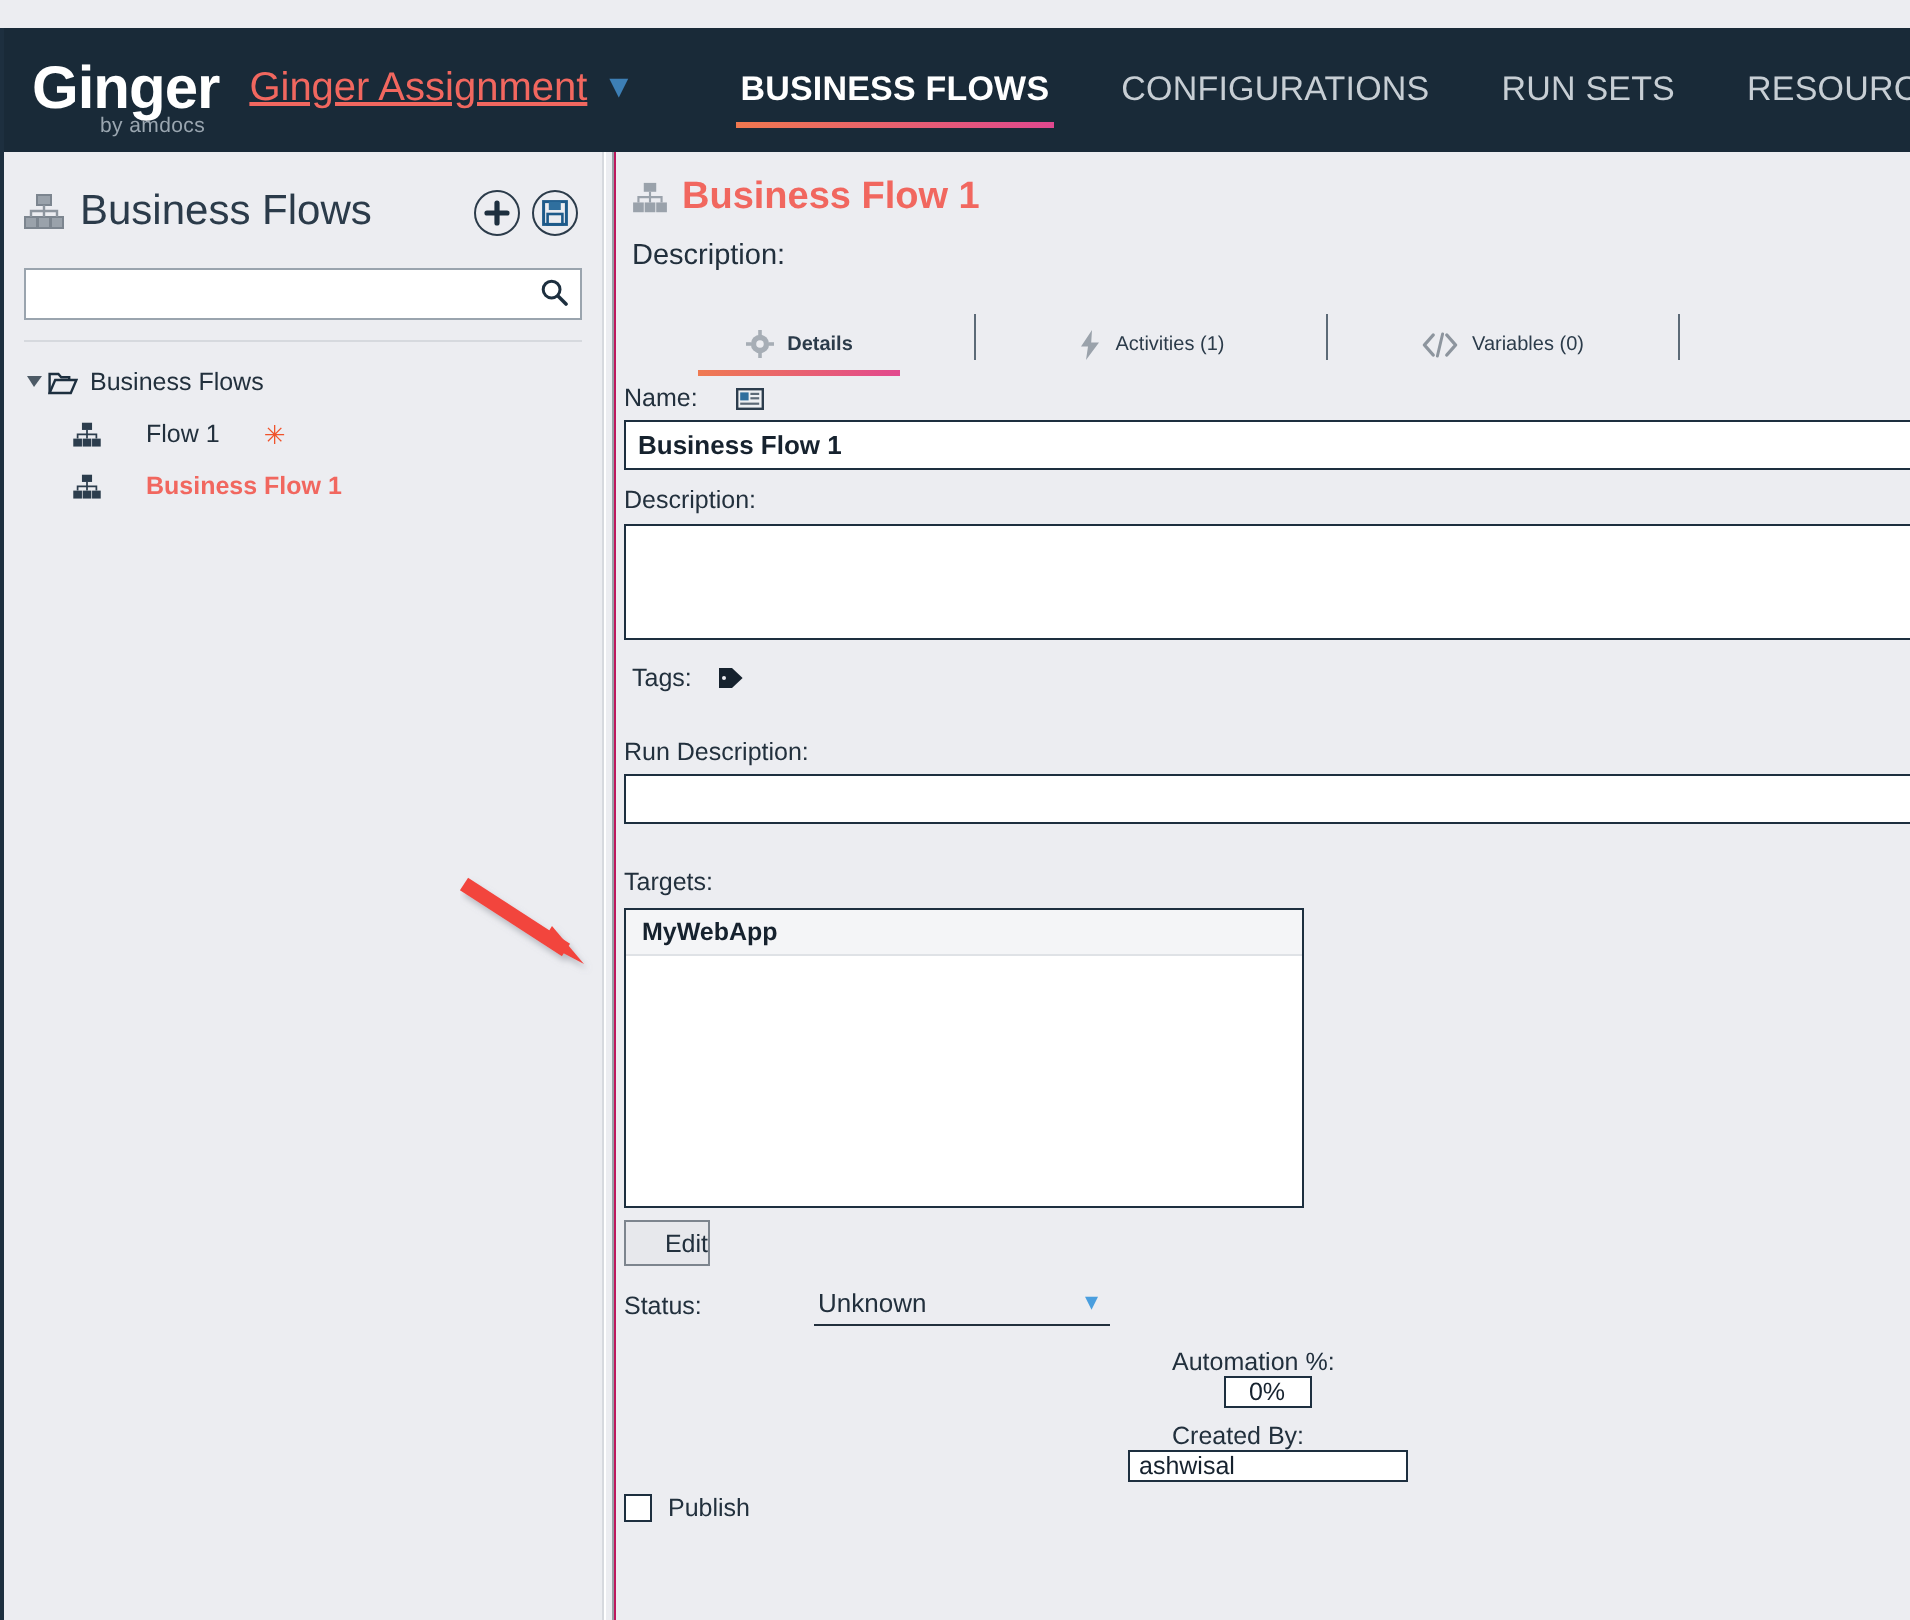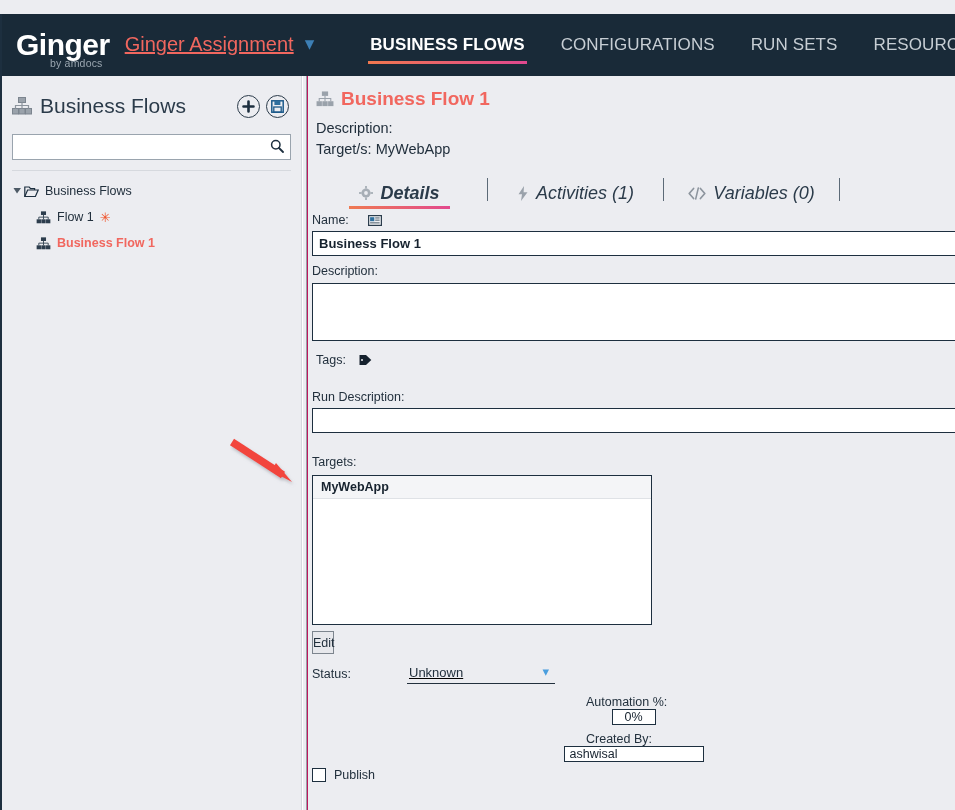--- a/index.html
+++ b/index.html
@@ -145,21 +145,21 @@
   .tree-row {
     display: flex; align-items: center;
     height: 26px;
     padding-left: 8px;
   }
   .tree-row .tw {
     width: 14px; display: flex; align-items: center; justify-content: center;
   }
   .tree-row .ti { margin-right: 6px; display: flex; }
   .tree-label { color: #22303d; white-space: nowrap; }
-  .tree-row.child { padding-left: 34px; }
+  .tree-row.child { padding-left: 34px; gap: 16px; }
   .tree-row.selected .tree-label { color: #f1675f; font-weight: bold; }
   .dirty-dot {
     color: #f0522a; font-size: 13px;
     margin-left: 6px; line-height: 1;
   }
 
   
   .splitter {
     position: absolute;
     left: 300px; top: 62px; bottom: 0;
@@ -196,25 +196,24 @@
   
   .inner-tabs {
     display: flex; align-items: stretch;
     margin-top: 16px;
     height: 34px;
     padding-left: 4px;
   }
   .itab {
     position: relative;
     display: flex; align-items: center; justify-content: center;
-    font-size: 18px;
+    font-size: 10px;
     color: #2b3b4a;
     min-width: 175px;
     padding: 0 12px;
-    font-style: italic;
   }
   .itab .ti { margin-right: 7px; display: flex; }
   .itab.active { font-weight: bold; }
   .itab.active::after {
     content: "";
     position: absolute;
     left: 37px; right: 37px;
     bottom: 1px; height: 3px;
     background: linear-gradient(to right, #ef7a52, #e2498e);
   }
@@ -277,21 +276,21 @@
   .target-item {
     background: #f4f5f7;
     border-bottom: 1px solid #dfe2e6;
     font-size: 12.5px;
     font-weight: bold;
     color: #16222e;
     padding: 4px 8px;
   }
   .edit-btn {
     margin-top: 6px;
-    width: 22px; height: 23px;
+    width: 43px; height: 23px;
     background: #e7e8ec;
     border: 1px solid #7d858e;
     font-family: "Liberation Sans", sans-serif;
     font-size: 12.5px;
     color: #22303d;
     cursor: pointer;
     padding: 0;
     text-align: right;
   }
 
@@ -301,21 +300,20 @@
     height: 30px;
   }
   .kv .k {
     width: 95px;
     font-size: 12.5px;
     color: #22303d;
   }
   .sel-under {
     position: relative;
     width: 148px;
-    text-decoration: underline;
   }
   .sel-under .val {
     font-size: 13px;
     color: #22303d;
     border-bottom: 1.5px solid #22303d;
     padding: 0 0 3px 2px;
   }
   .sel-under .chev {
     position: absolute; right: 6px; top: 0px;
     color: #4a9ede; font-size: 13px; line-height: 1;
@@ -490,21 +488,20 @@
             <rect x="0.5" y="11.5" width="6" height="5.5" fill="#9aa2ab"></rect>
             <rect x="7" y="11.5" width="6" height="5.5" fill="#9aa2ab"></rect>
             <rect x="13.5" y="11.5" width="6" height="5.5" fill="#9aa2ab"></rect>
             <path d="M10 5.5 V8.5 M3.5 11.5 V8.5 H16.5 V11.5 M10 8.5 V11.5" stroke="#9aa2ab" fill="none" stroke-width="1.2"></path>
           </svg>
         </span>
         <span>Business Flow 1</span>
       </div>
       <div class="flow-meta">
         <div>Description:</div>
-        <div>Target/s: MyWebApp</div>
       </div>
     </div>
 
     <div class="inner-tabs">
       <div class="itab active">
         <span class="ti">
           <svg width="14" height="14" viewBox="0 0 14 14">
             <circle cx="7" cy="7" r="4.6" fill="#a7aeb6"></circle>
             <circle cx="7" cy="7" r="1.9" fill="#ecedf1"></circle>
             <g fill="#a7aeb6">

